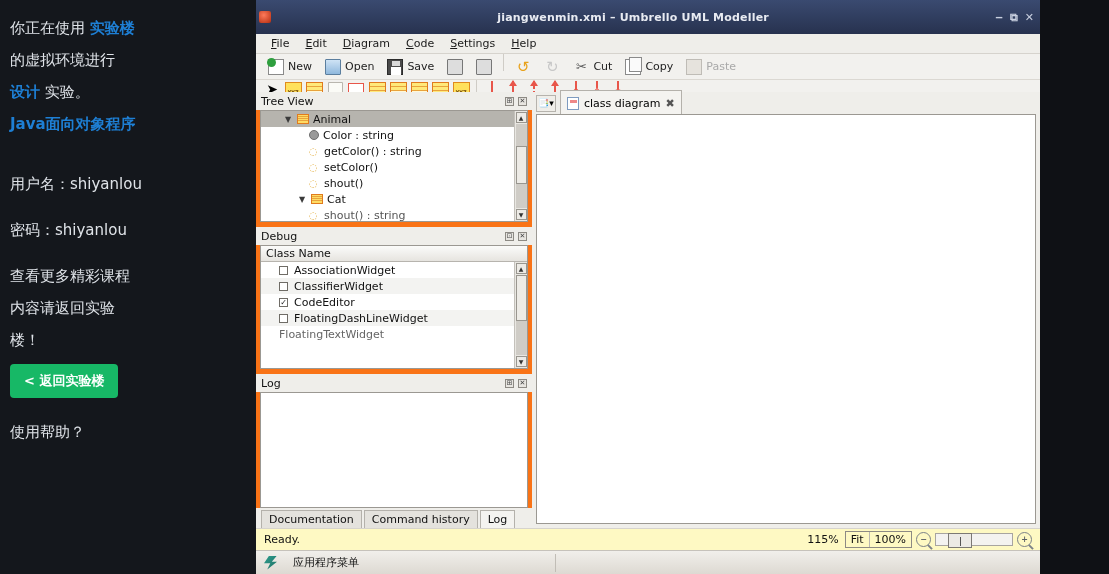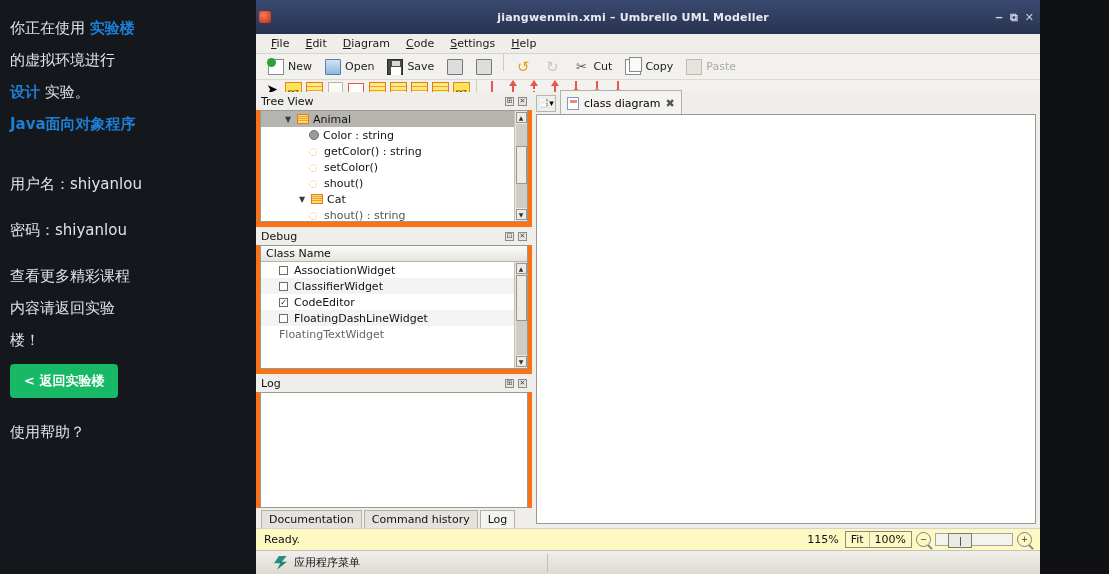--- a/index.html
+++ b/index.html
@@ -207,21 +207,21 @@
      color:#5a6066; line-height:6px; font-weight:bold;}
   .zslider { width:78px; height:13px; border:1px solid #a8a5a0; background:#f4f3f0;
      position:relative; cursor:pointer; }
   .zslider .handle { position:absolute; left:12px; top:-1px; width:24px; height:15px;
      background:#eceae5; border:1px solid #7c7974; }
   .zslider .handle:after{content:"";position:absolute;left:11px;top:3px;width:1px;height:9px;background:#555;}
 
   
   #taskbar { position:absolute; left:0; top:550px; width:784px; height:24px;
      background:linear-gradient(#f1efeb,#ddd9d2); border-top:1px solid #c6c2bb;
-     display:flex; align-items:center; padding-left:18px; gap:7px; font-size:11px; color:#111; }
+     display:flex; align-items:center; padding-left:8px; gap:16px; font-size:11px; color:#111; }
   #taskbar .kicker { width:13px;height:14px; display:inline-block;
      background:linear-gradient(135deg,#2f9e8f,#1d6f63); clip-path:polygon(40% 0,100% 0,60% 45%,100% 45%,25% 100%,48% 55%,0 55%); }
   #taskbar .tsepv { width:1px;height:18px;background:#c1bdb6; margin-left:180px;}
 
   
   #rightstrip { position:absolute; left:1040px; top:0; width:69px; height:574px; background:#0f1115; }
 </style>
 </head>
 <body>
 

